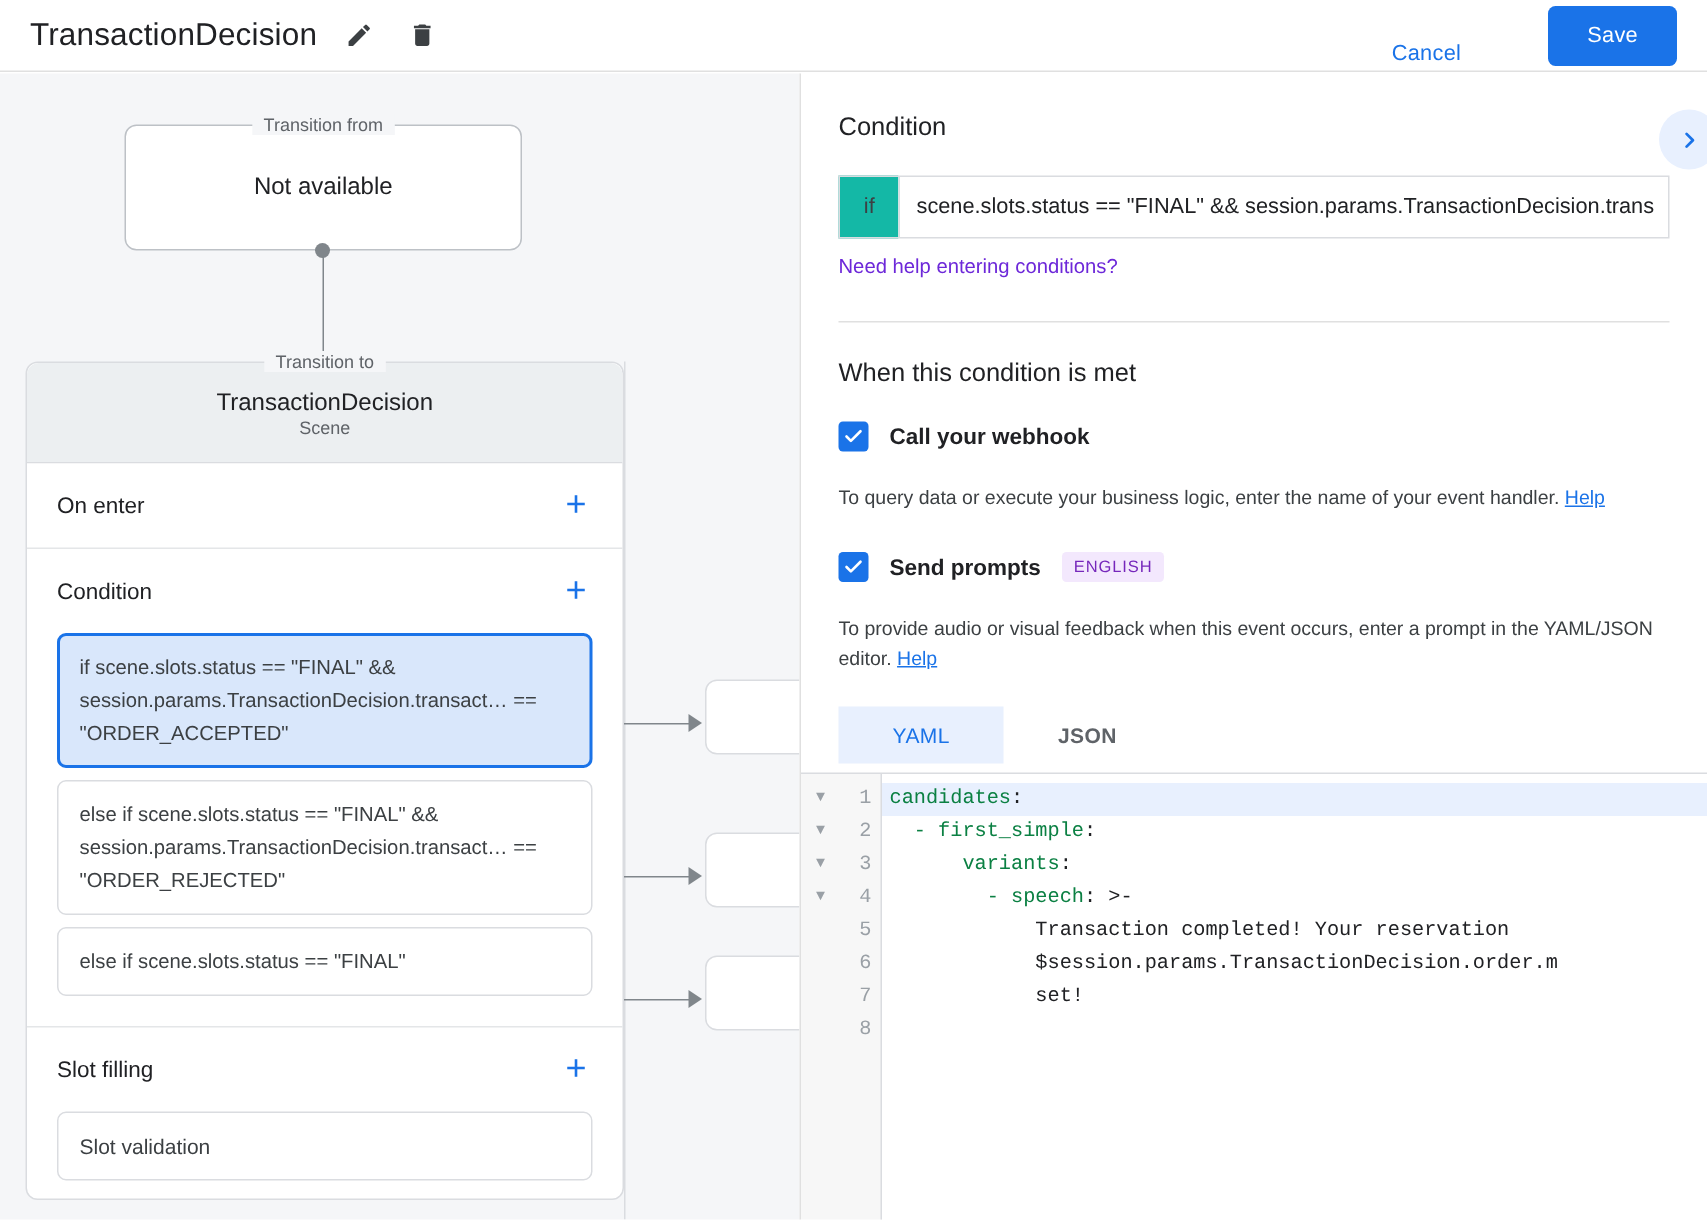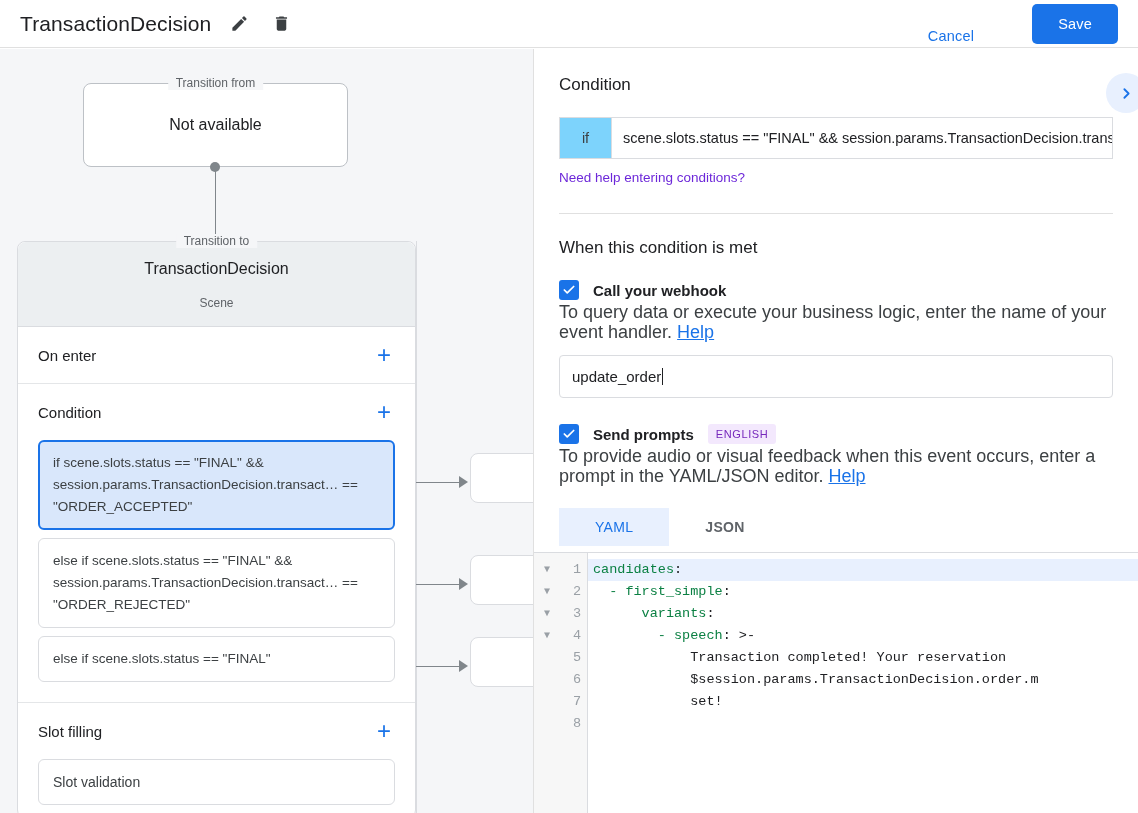--- a/index.html
+++ b/index.html
@@ -81,21 +81,21 @@
   .scene-card {
     position: absolute; left: 17px; top: 192px; width: 399px;
     background: #fff; border: 1px solid #dadce0; border-radius: 8px;
   }
   .scene-head {
     background: #eceff1; border-radius: 8px 8px 0 0;
     padding: 18px 0 16px; text-align: center;
     border-bottom: 1px solid #dadce0;
   }
   .scene-head .title { font-size: 16px; color: #202124; }
-  .scene-head .sub { font-size: 12px; color: #5f6368; margin-top: 18px; }
+  .scene-head .sub { font-size: 12px; color: #5f6368; margin-top: 0; }
 
   .sect { border-bottom: 1px solid #e4e6e8; padding: 0 20px 0 20px; }
   .sect-header {
     display: flex; align-items: center; justify-content: space-between;
     height: 56px;
   }
   .sect-title { font-size: 15px; color: #202124; }
   .plus {
     color: #1a73e8; font-size: 24px; line-height: 1; cursor: pointer;
     font-weight: 300; padding: 0 4px;
@@ -142,21 +142,21 @@
     font-size: 17px; color: #202124; margin-bottom: 22px;
   }
   .chev-btn {
     position: absolute; right: -8px; top: 24px;
     width: 40px; height: 40px; border-radius: 20px;
     background: #e8f0fe; display: flex; align-items: center;
     justify-content: center; cursor: pointer;
   }
   .if-row { display: flex; width: 100%; height: 42px; }
   .if-label {
-    width: 52px; background: #7dd3fc; border: 1px solid #dadce0;
+    width: 40px; background: #14b8a6; border: 1px solid #dadce0;
     border-right: none; display: flex; align-items: center;
     justify-content: center; font-size: 14.5px; color: #3c4043;
   }
   .if-input {
     flex: 1; border: 1px solid #dadce0; background: #fff;
     font-size: 14.5px; color: #202124; padding: 0 11px;
     font-family: "Liberation Sans", sans-serif; outline: none;
     overflow: hidden; white-space: nowrap; display: flex; align-items: center;
   }
   .help-link {
@@ -173,21 +173,21 @@
     cursor: pointer; flex: 0 0 auto;
   }
   .cb-label {
     margin-left: 14px; font-size: 15px; font-weight: bold; color: #202124;
   }
   .badge {
     margin-left: 14px; background: #f3e8fd; color: #7627bb;
     font-size: 11px; letter-spacing: .6px; padding: 4px 8px; border-radius: 3px;
   }
   .desc {
-    margin-top: 2px; font-size: 18px; color: #3c4043; line-height: 20px;
+    margin-top: 21px; font-size: 13px; color: #3c4043; line-height: 20px;
   }
   .desc a { color: #1a73e8; text-decoration: underline; cursor: pointer; }
   .text-input {
     margin-top: 13px; width: 100%; height: 43px; border: 1px solid #dadce0;
     border-radius: 4px; padding: 0 12px; font-size: 15px; color: #202124;
     font-family: "Liberation Sans", sans-serif; outline: none;
     display: flex; align-items: center;
   }
   .caret { display:inline-block; width:1px; height:17px; background:#202124; margin-left:1px; }
 
@@ -340,24 +340,20 @@
       <div class="checkbox">
         <svg width="14" height="14" viewBox="0 0 24 24" fill="none" stroke="#fff" stroke-width="3" stroke-linecap="round" stroke-linejoin="round">
             <polyline points="20 6 9 17 4 12"></polyline>
           </svg>
       </div>
       <span class="cb-label">Call your webhook</span>
     </div>
     <div class="desc">
       <span>To query data or execute your business logic, enter the name of your event handler.</span>
       <a>Help</a>
-    </div>
-    <div class="text-input">
-      <span>update_order</span>
-        <span class="caret"></span>
     </div>
 
     <div class="cb-row" style="margin-top:26px;">
       <div class="checkbox">
         <svg width="14" height="14" viewBox="0 0 24 24" fill="none" stroke="#fff" stroke-width="3" stroke-linecap="round" stroke-linejoin="round">
             <polyline points="20 6 9 17 4 12"></polyline>
           </svg>
       </div>
       <span class="cb-label">Send prompts</span>
       <span class="badge">ENGLISH</span>

